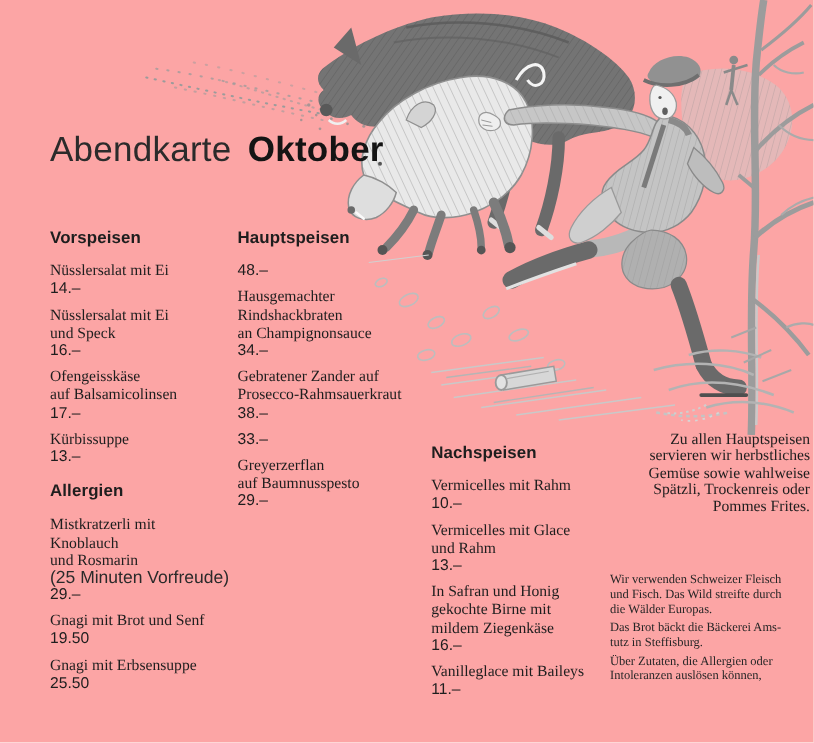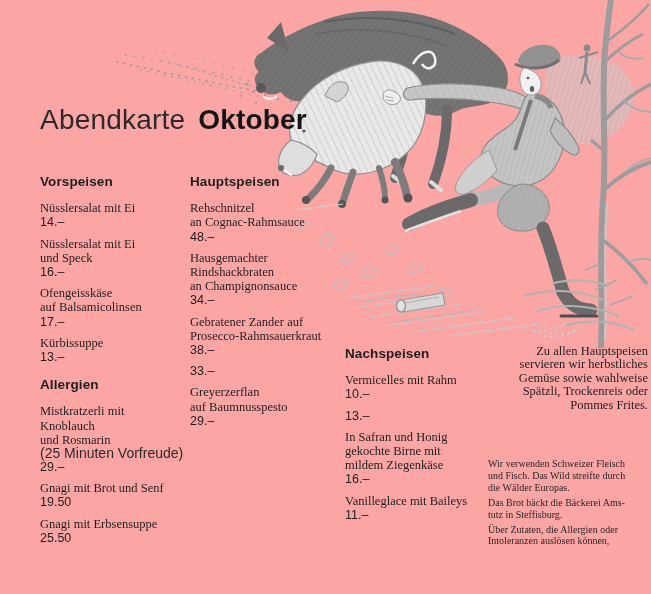--- a/index.html
+++ b/index.html
@@ -8,21 +8,21 @@
     overflow:hidden; font-family:"Liberation Sans", sans-serif; color:#1e1e1e;
   }
   .illustration { position:absolute; left:95px; top:0; width:556px; height:348px; }
   .title { position:absolute; left:40px; top:104px; font-size:28px; color:#2b2b2b; letter-spacing:0.2px; white-space:nowrap; }
   .title .bold { font-weight:700; margin-left:13px; color:#141414; }
   .col { position:absolute; font-size:12.5px; line-height:14.2px; z-index:2; }
   .col1 { left:40px;  top:171px; width:150px; }
   .col2 { left:190px; top:171px; width:160px; }
   .col3 { left:345px; top:343px; width:148px; }
   .col4 { left:488px; top:345px; width:160px; }
-  .col h2 { font-size:13.5px; font-weight:700; margin:4px 0 12px 0; letter-spacing:0.1px; }
+  .col h2 { font-size:13.5px; font-weight:700; margin:12px 0 12px 0; letter-spacing:0.1px; }
   .section.follow h2 { margin-top:14px; }
   .item { margin:0 0 7px 0; }
   .pre { white-space:pre-line;font-family:Liberation Serif, serif; }
   .inote { font-size:14px; line-height:13px; color:#2a2a2a; }
   .note-main { font-size:12.5px; line-height:13.4px; margin:0;text-align:right; }
   .small-notes { margin-top:46px; font-size:10px; line-height:11.9px; color:#262626; }
   .small-notes p { margin:0 0 3px 0; }
 </style>
 </head>
 <body>
@@ -265,22 +265,20 @@
         <div class="pre">Gnagi mit Erbsensuppe</div>
         <div>25.50</div>
       </div>
     </div>
   </section>
 
   <section class="col col2">
     <div class="section">
       <h2>Hauptspeisen</h2>
       <div class="item">
-        <div class="pre">Rehschnitzel
-an Cognac-Rahmsauce</div>
         <div>48.–</div>
       </div>
       <div class="item">
         <div class="pre">Hausgemachter
 Rindshackbraten
 an Champignonsauce</div>
         <div>34.–</div>
       </div>
       <div class="item">
         <div class="pre">Gebratener Zander auf
@@ -299,20 +297,22 @@
   </section>
 
   <section class="col col3">
     <div class="section">
       <h2>Nachspeisen</h2>
       <div class="item">
         <div class="pre">Vermicelles mit Rahm</div>
         <div>10.–</div>
       </div>
       <div class="item">
+        <div class="pre">Vermicelles mit Glace
+und Rahm</div>
         <div>13.–</div>
       </div>
       <div class="item">
         <div class="pre">In Safran und Honig
 gekochte Birne mit
 mildem Ziegenkäse</div>
         <div>16.–</div>
       </div>
       <div class="item">
         <div class="pre">Vanilleglace mit Baileys</div>

